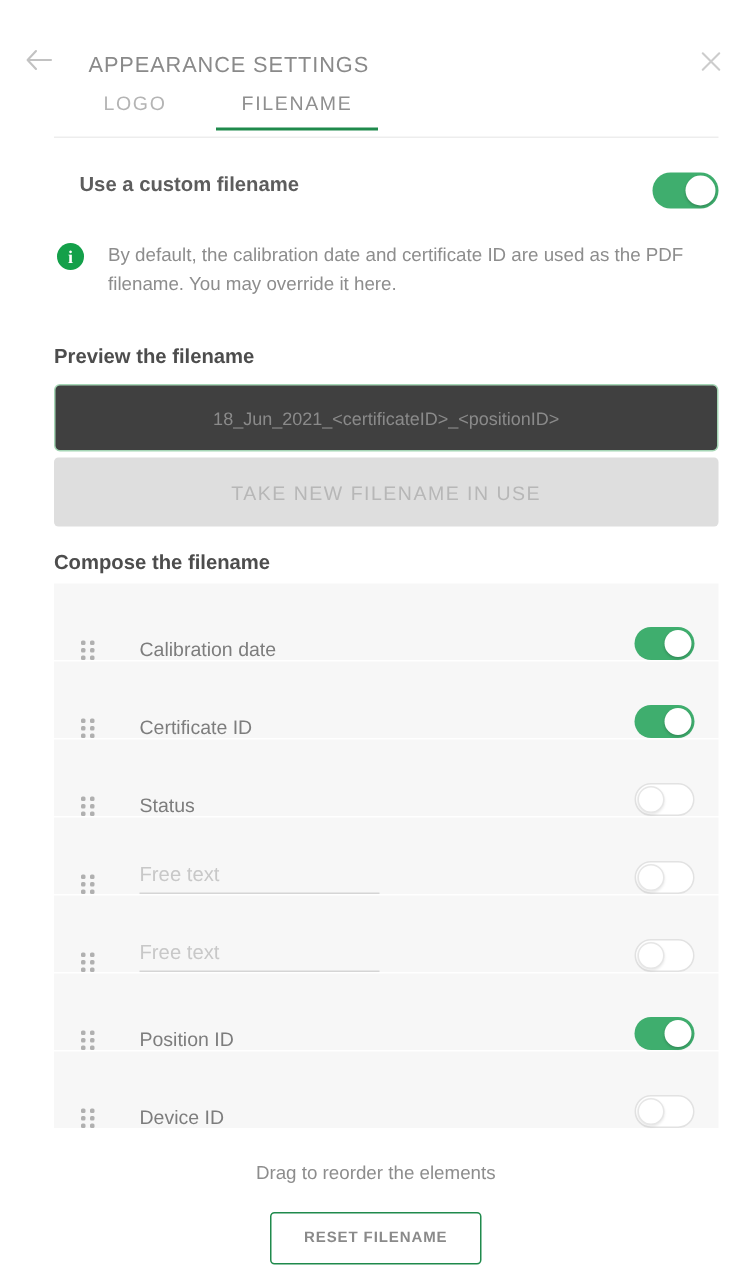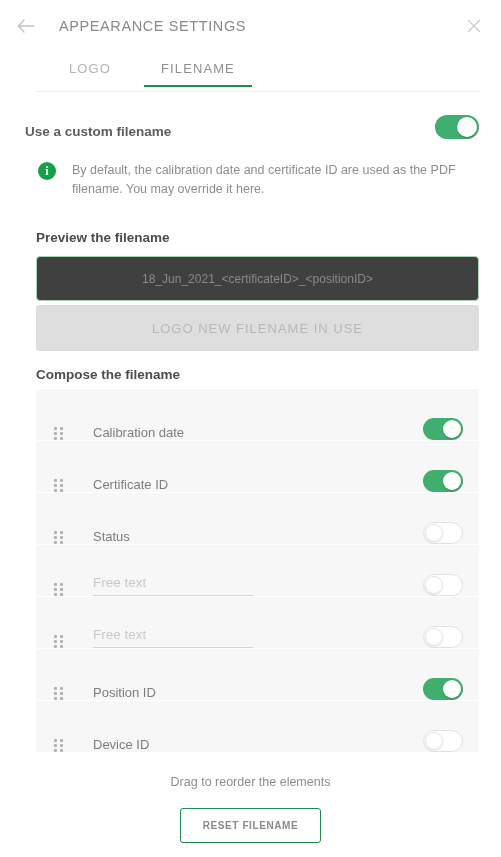--- a/index.html
+++ b/index.html
@@ -20,21 +20,21 @@
     height: 857px;
     background: #ffffff;
     position: relative;
     box-sizing: border-box;
   }
 
   
   .header {
     height: 52px;
     display: flex;
-    align-items: center;
+    align-items: flex-end;
     padding: 0 16px 0 14px;
     box-sizing: border-box;
   }
   .back-icon {
     width: 24px;
     height: 24px;
     display: flex;
     align-items: center;
     justify-content: center;
     cursor: pointer;
@@ -88,22 +88,23 @@
     margin: 0 22px 0 36px;
     height: 1px;
     background: #ededed;
     position: relative;
     top: -1px;
   }
 
   
   .custom-row {
     display: flex;
-    align-items: flex-end;
+    align-items: flex-start;
     padding: 22px 22px 0 25px;
+    margin-left: 28px;
   }
   .custom-label {
     font-size: 13.5px;
     color: #5d5d5d;
     font-weight: bold;
     flex: 1 1 auto;
   }
 
   
   .toggle {
@@ -320,21 +321,21 @@
     <div class="info-icon">i</div>
     <div class="info-text">By default, the calibration date and certificate ID are used as the PDF filename. You may override it here.</div>
   </div>
 
   <div class="section-title preview">Preview the filename</div>
   <div class="preview-wrap">
     <input class="preview-input" type="text" value="18_Jun_2021_&lt;certificateID&gt;_&lt;positionID&gt;" style="">
   </div>
 
   <div class="take-btn-wrap">
-    <button class="take-btn">LOGO NEW FILENAME IN USE</button>
+    <button class="take-btn">TAKE NEW FILENAME IN USE</button>
   </div>
 
   <div class="section-title compose">Compose the filename</div>
   <div class="compose-list">
 
     <div class="compose-row">
       <div class="drag-handle">
         <span></span>
           <span></span>
           <span></span>

